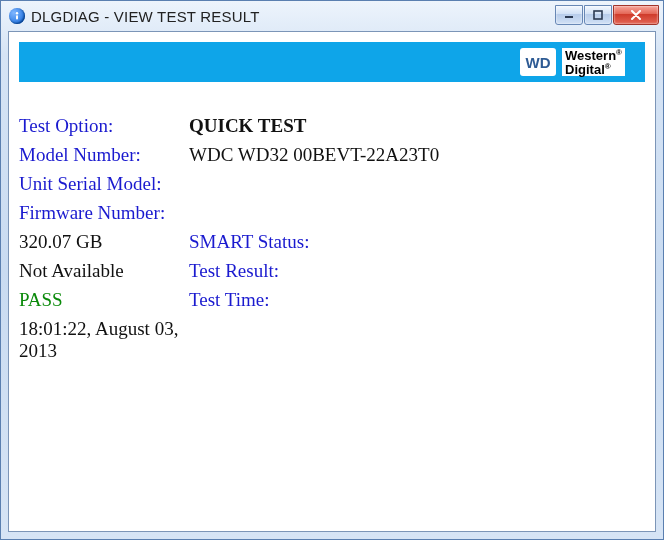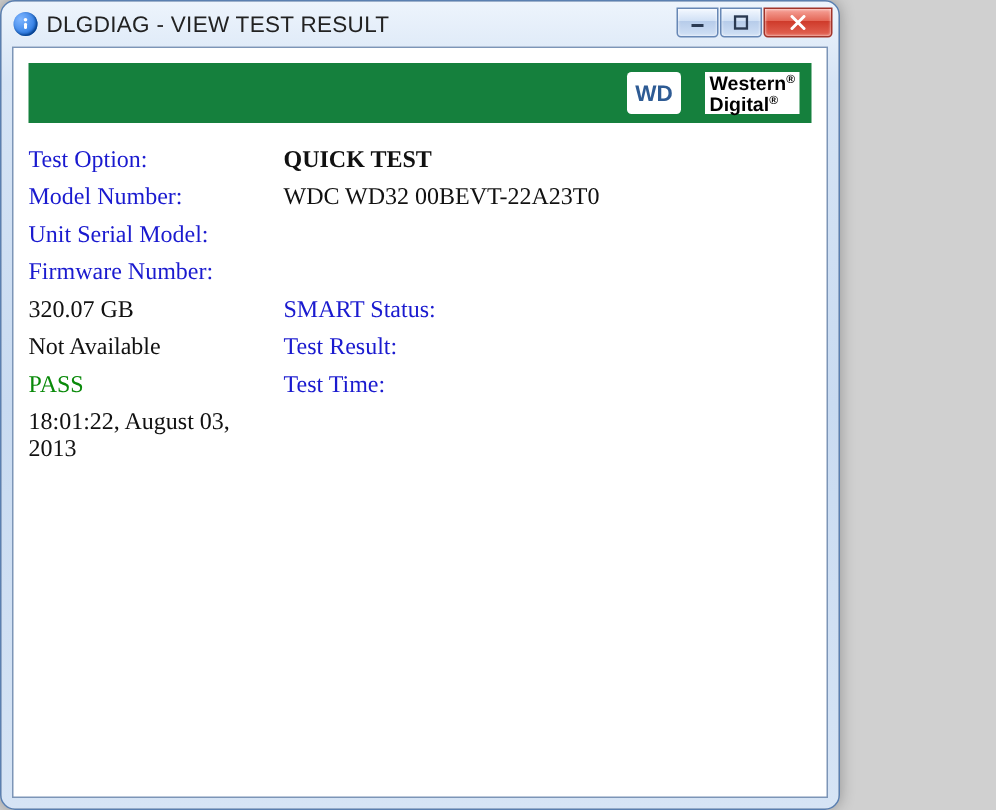--- a/index.html
+++ b/index.html
@@ -3,24 +3,24 @@
 <meta charset="utf-8">
 <style>
   * { box-sizing: border-box; margin: 0; padding: 0; }
   body {
     width: 664px; height: 540px;
     background: #d0d0d0;
     font-family: "Segoe UI", Tahoma, sans-serif;
     overflow: hidden;
   }
   .window {
-    width: 560px; height: 540px;
+    width: 664px; height: 540px;
     background: linear-gradient(#edf4fc, #d6e4f5 10%, #c9dbf1 50%, #d6e4f5);
     border: 1px solid #5a7fb0;
-    border-radius: 10px;
+    border-radius: 0;
     box-shadow: 0 0 10px rgba(0,0,0,.3);
     display: flex; flex-direction: column;
   }
   .titlebar {
     height: 30px;
     display: flex; align-items: center;
     padding: 0 2px 0 8px;
     gap: 6px;
   }
   .title-icon {
@@ -59,24 +59,24 @@
   .client {
     flex: 1;
     margin: 0 7px 7px 7px;
     background: #fff;
     border: 1px solid #7c95b7;
     padding: 10px;
     overflow: hidden;
   }
   .banner {
     height: 40px;
-    background: #15803d;
+    background: #0ea5e9;
     display: flex; align-items: center; justify-content: flex-end;
-    padding-right: 8px;
-    gap: 16px;
+    padding-right: 20px;
+    gap: 6px;
   }
   .wd-box {
     width: 36px; height: 28px;
     background: #fff;
     display: flex; align-items: center; justify-content: center;
     font-weight: 900; font-size: 15px;
     color: #2e5b94;
     border-radius: 3px;
   }
   .wd-text {
@@ -84,25 +84,25 @@
     font-weight: 700;
     font-size: 13px;
     line-height: 1.05;
     display: flex; flex-direction: column;
     background: #fff;
     padding: 1px 3px;
     height: 28px;
   }
   .wd-text .r::after { content: "\00AE"; font-size: 8px; vertical-align: top; }
   .grid {
-    margin-top: 16px;
+    margin-top: 33px;
     display: grid;
     grid-template-columns: 170px 1fr;
     row-gap: 7px;
-    font-size: 16px;
+    font-size: 19px;
     font-family: "Times New Roman", serif;
   }
   .lab { color: #1a1acf; }
   .val { color: #111; }
   .val.bold { font-weight: 700; }
   .val.pass { color: #0a8a0a; font-weight: 400; }
 </style>
 </head>
 <body>
 

